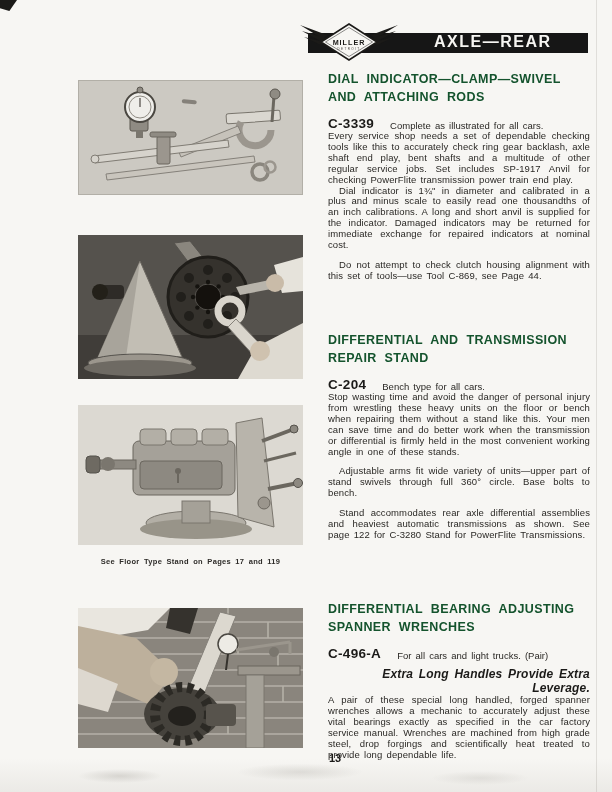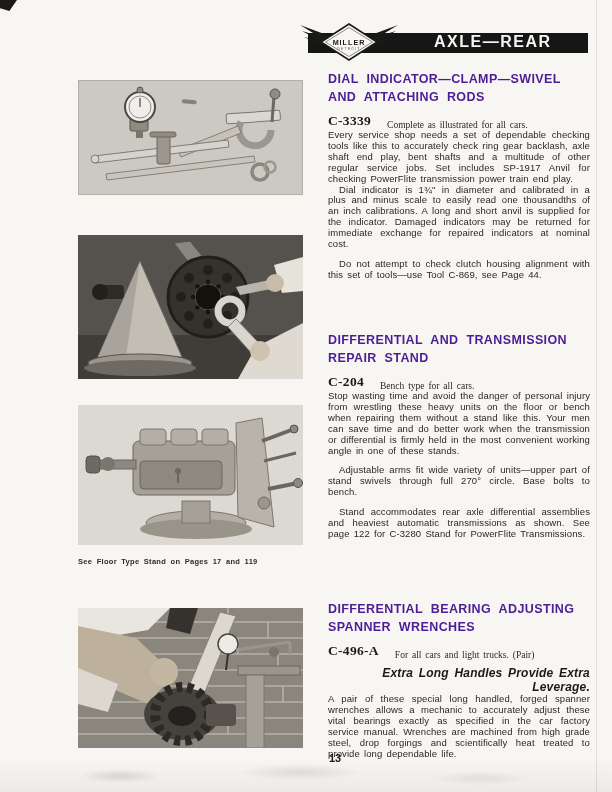--- a/index.html
+++ b/index.html
@@ -30,29 +30,29 @@
   .logo{ position:absolute; left:300px; top:22px; width:98px; height:40px; }
 
   
   .photo{ position:absolute; left:78px; width:225px; overflow:hidden; }
   .photo svg{ display:block; width:100%; height:100%; }
   .photo1{ top:80px;  height:115px; }
   .photo2{ top:235px; height:144px; }
   .photo3{ top:405px; height:140px; }
   .photo4{ top:608px; height:140px; }
   .photo-caption{ position:absolute; left:78px; top:557px; width:225px;
-    text-align:left; font-size:7.5px; font-weight:bold; letter-spacing:.3px;
+    text-align:center; font-size:7.5px; font-weight:bold; letter-spacing:.3px;
     word-spacing:2px; color:#2e2c29; }
 
   
   .col-section{ position:absolute; left:328px; width:262px; }
   .s1{ top:70px; } .s2{ top:331px; } .s3{ top:600px; }
   .sec-title{ font-size:12.5px; font-weight:bold; letter-spacing:.4px;
-    word-spacing:4px; line-height:18px; color:#4c1d95; }
-  .model-line{ margin-top:6px; display:flex; align-items:center;font-family:Liberation Serif, serif; }
+    word-spacing:4px; line-height:18px; color:#14532d; }
+  .model-line{ margin-top:6px; display:flex; align-items:flex-end; }
   .model{ font-size:13.5px; font-weight:bold; letter-spacing:.3px; color:#1b1a18; }
   .model-note{ font-size:9.5px; margin-left:16px; word-spacing:1.5px;margin-top:8px; }
   .tagline{ margin-top:6px; font-size:12px; font-weight:bold; font-style:italic;
     letter-spacing:.2px; word-spacing:2px; color:#1b1a18;text-align:right; }
   .body{ font-size:9.5px; line-height:10.9px; text-align:justify;
     word-spacing:1.4px; letter-spacing:.1px; }
   .body.cont{ margin-top:0; }
   .body.indent{ text-indent:11px; }
   .body.spaced{ margin-top:9px; }
 
@@ -258,21 +258,21 @@
     <p class="body indent spaced">Do not attempt to check clutch housing alignment with this set of tools—use Tool C-869, see Page 44.</p>
   </section>
 
   <section class="col-section s2">
     <h2 class="sec-title">DIFFERENTIAL AND TRANSMISSION REPAIR STAND</h2>
     <div class="model-line">
       <span class="model">C-204</span>
       <span class="model-note">Bench type for all cars.</span>
     </div>
     <p class="body">Stop wasting time and avoid the danger of personal injury from wrestling these heavy units on the floor or bench when repairing them without a stand like this. Your men can save time and do better work when the transmission or differential is firmly held in the most convenient working angle in one of these stands.</p>
-    <p class="body indent spaced">Adjustable arms fit wide variety of units—upper part of stand swivels through full 270° circle.  Base bolts to bench.</p>
+    <p class="body indent spaced">Adjustable arms fit wide variety of units—upper part of stand swivels through full 360° circle.  Base bolts to bench.</p>
     <p class="body indent spaced">Stand accommodates rear axle differential assemblies and heaviest automatic transmissions as shown. See page 122 for C-3280 Stand for PowerFlite Transmissions.</p>
   </section>
 
   <section class="col-section s3">
     <h2 class="sec-title">DIFFERENTIAL BEARING ADJUSTING SPANNER WRENCHES</h2>
     <div class="model-line">
       <span class="model">C-496-A</span>
       <span class="model-note">For all cars and light trucks.  (Pair)</span>
     </div>
     <div class="tagline">Extra Long Handles Provide Extra Leverage.</div>

